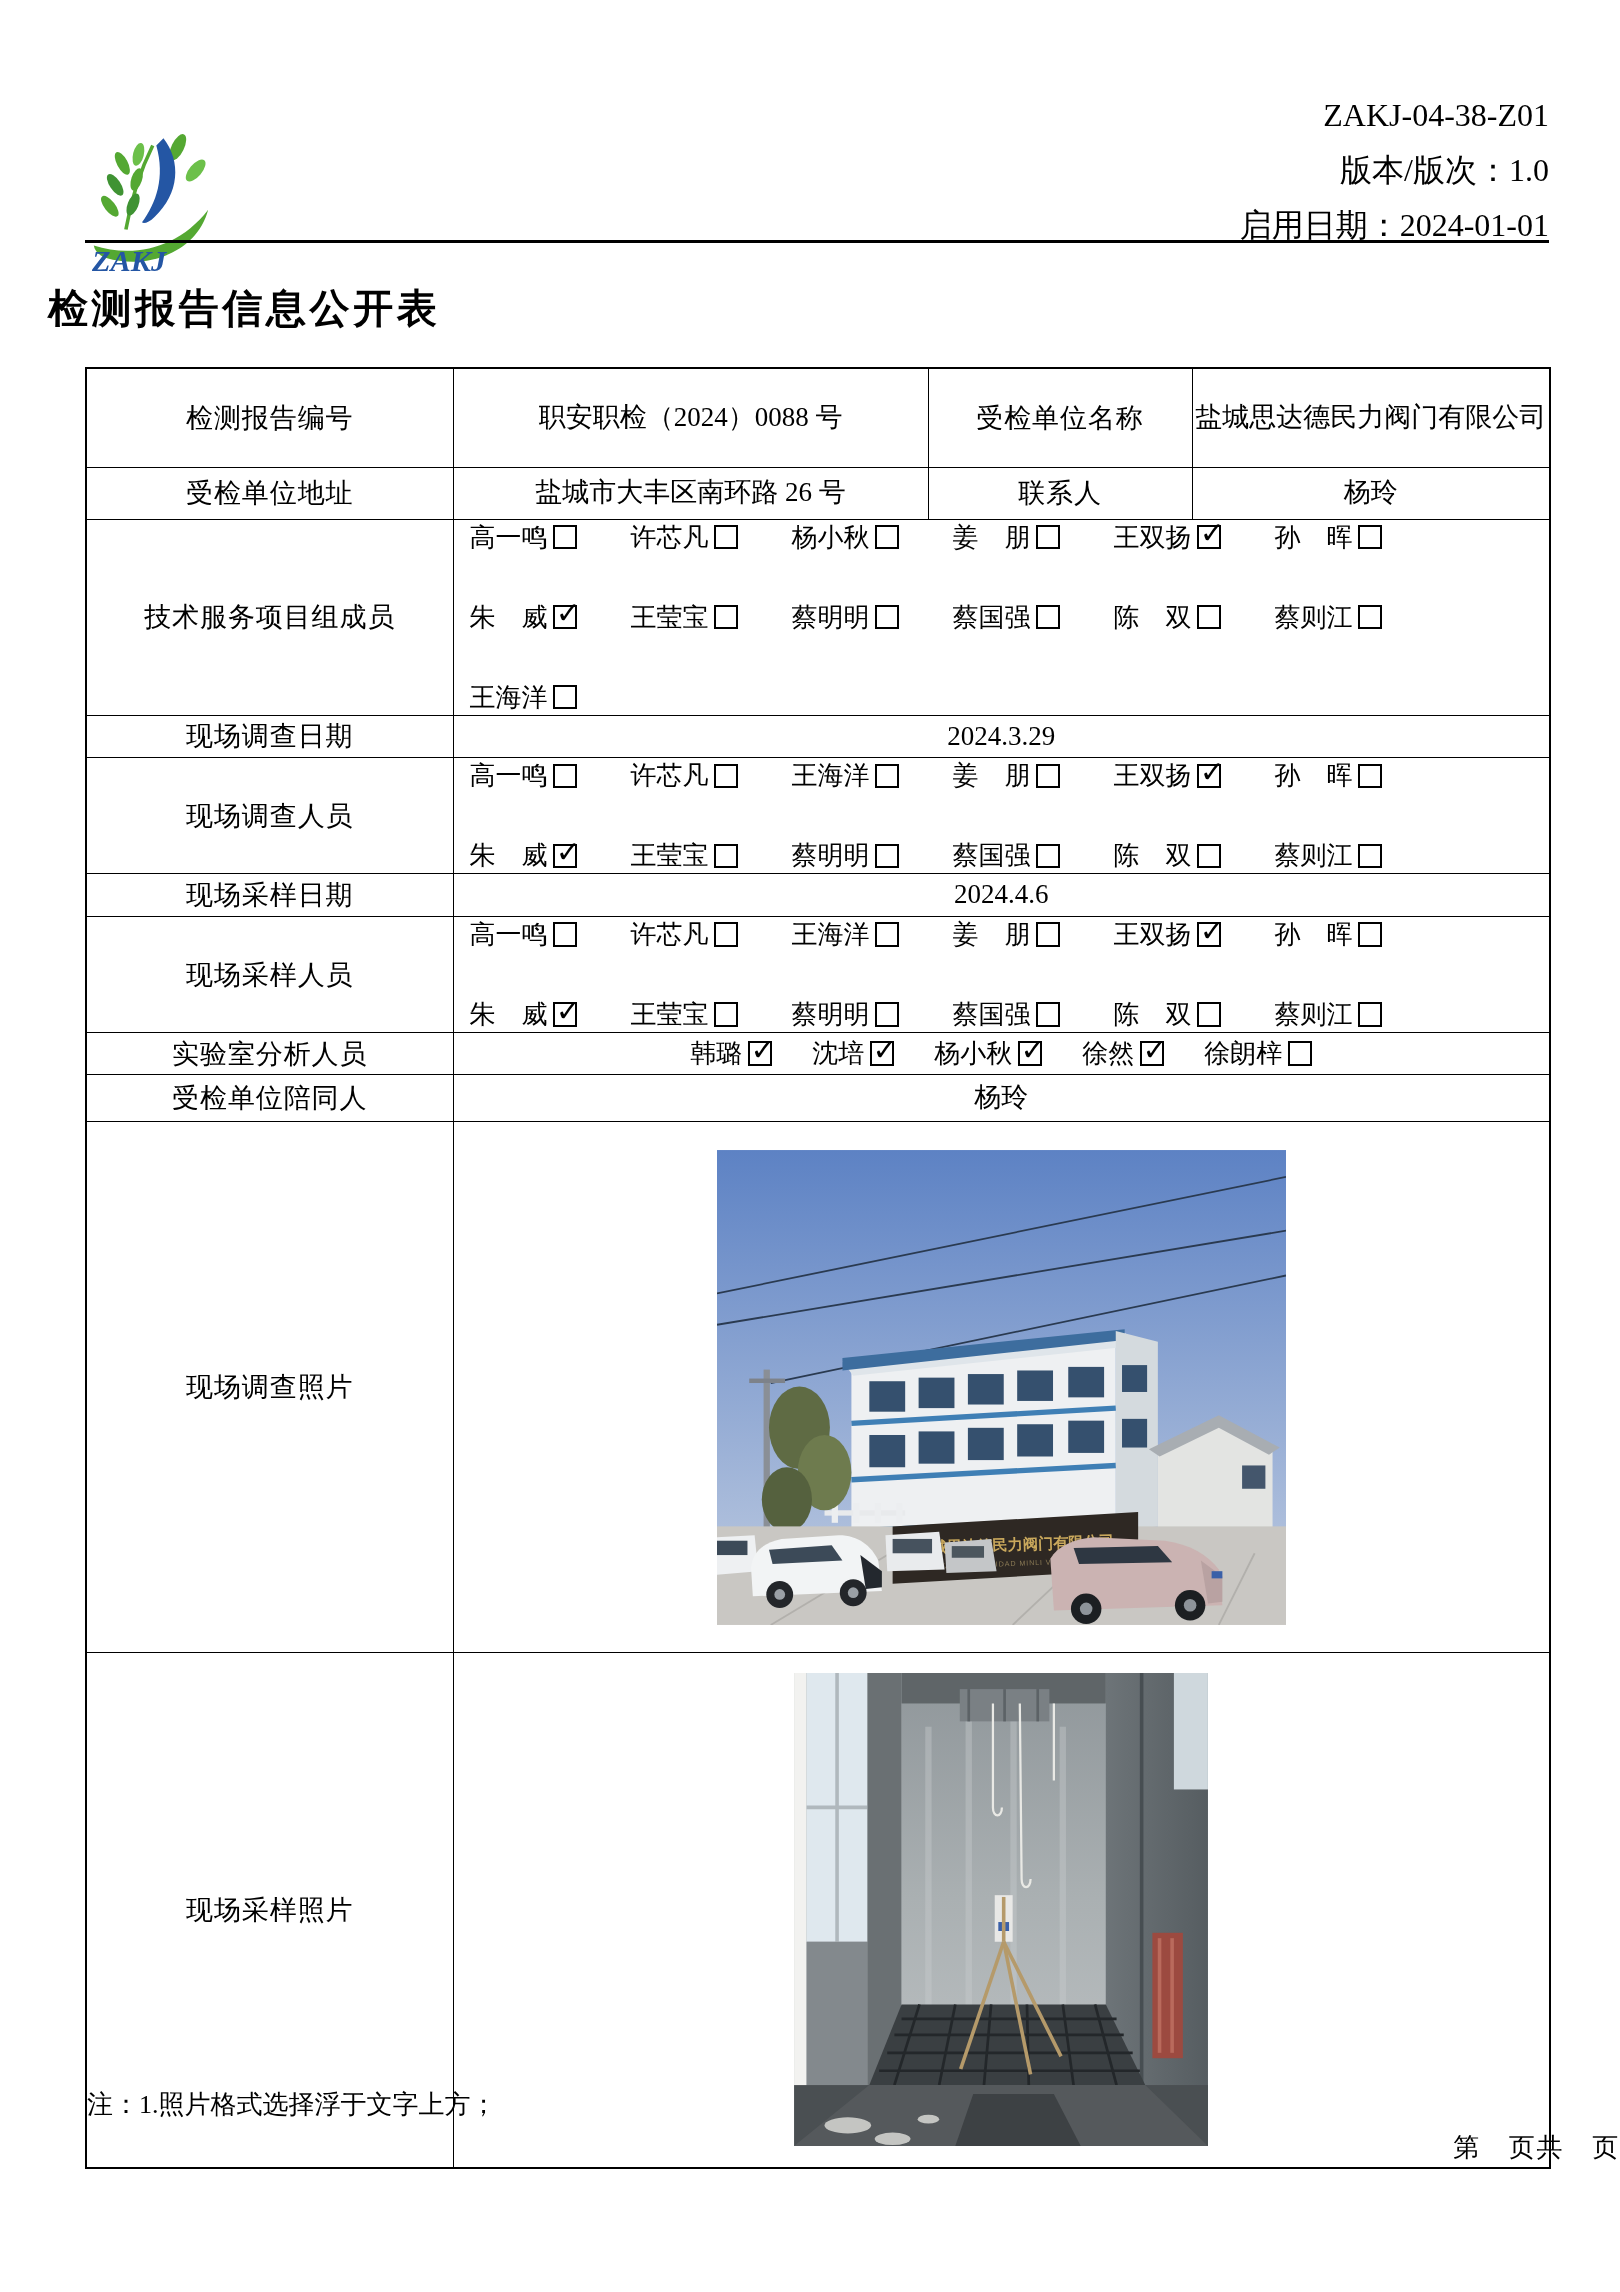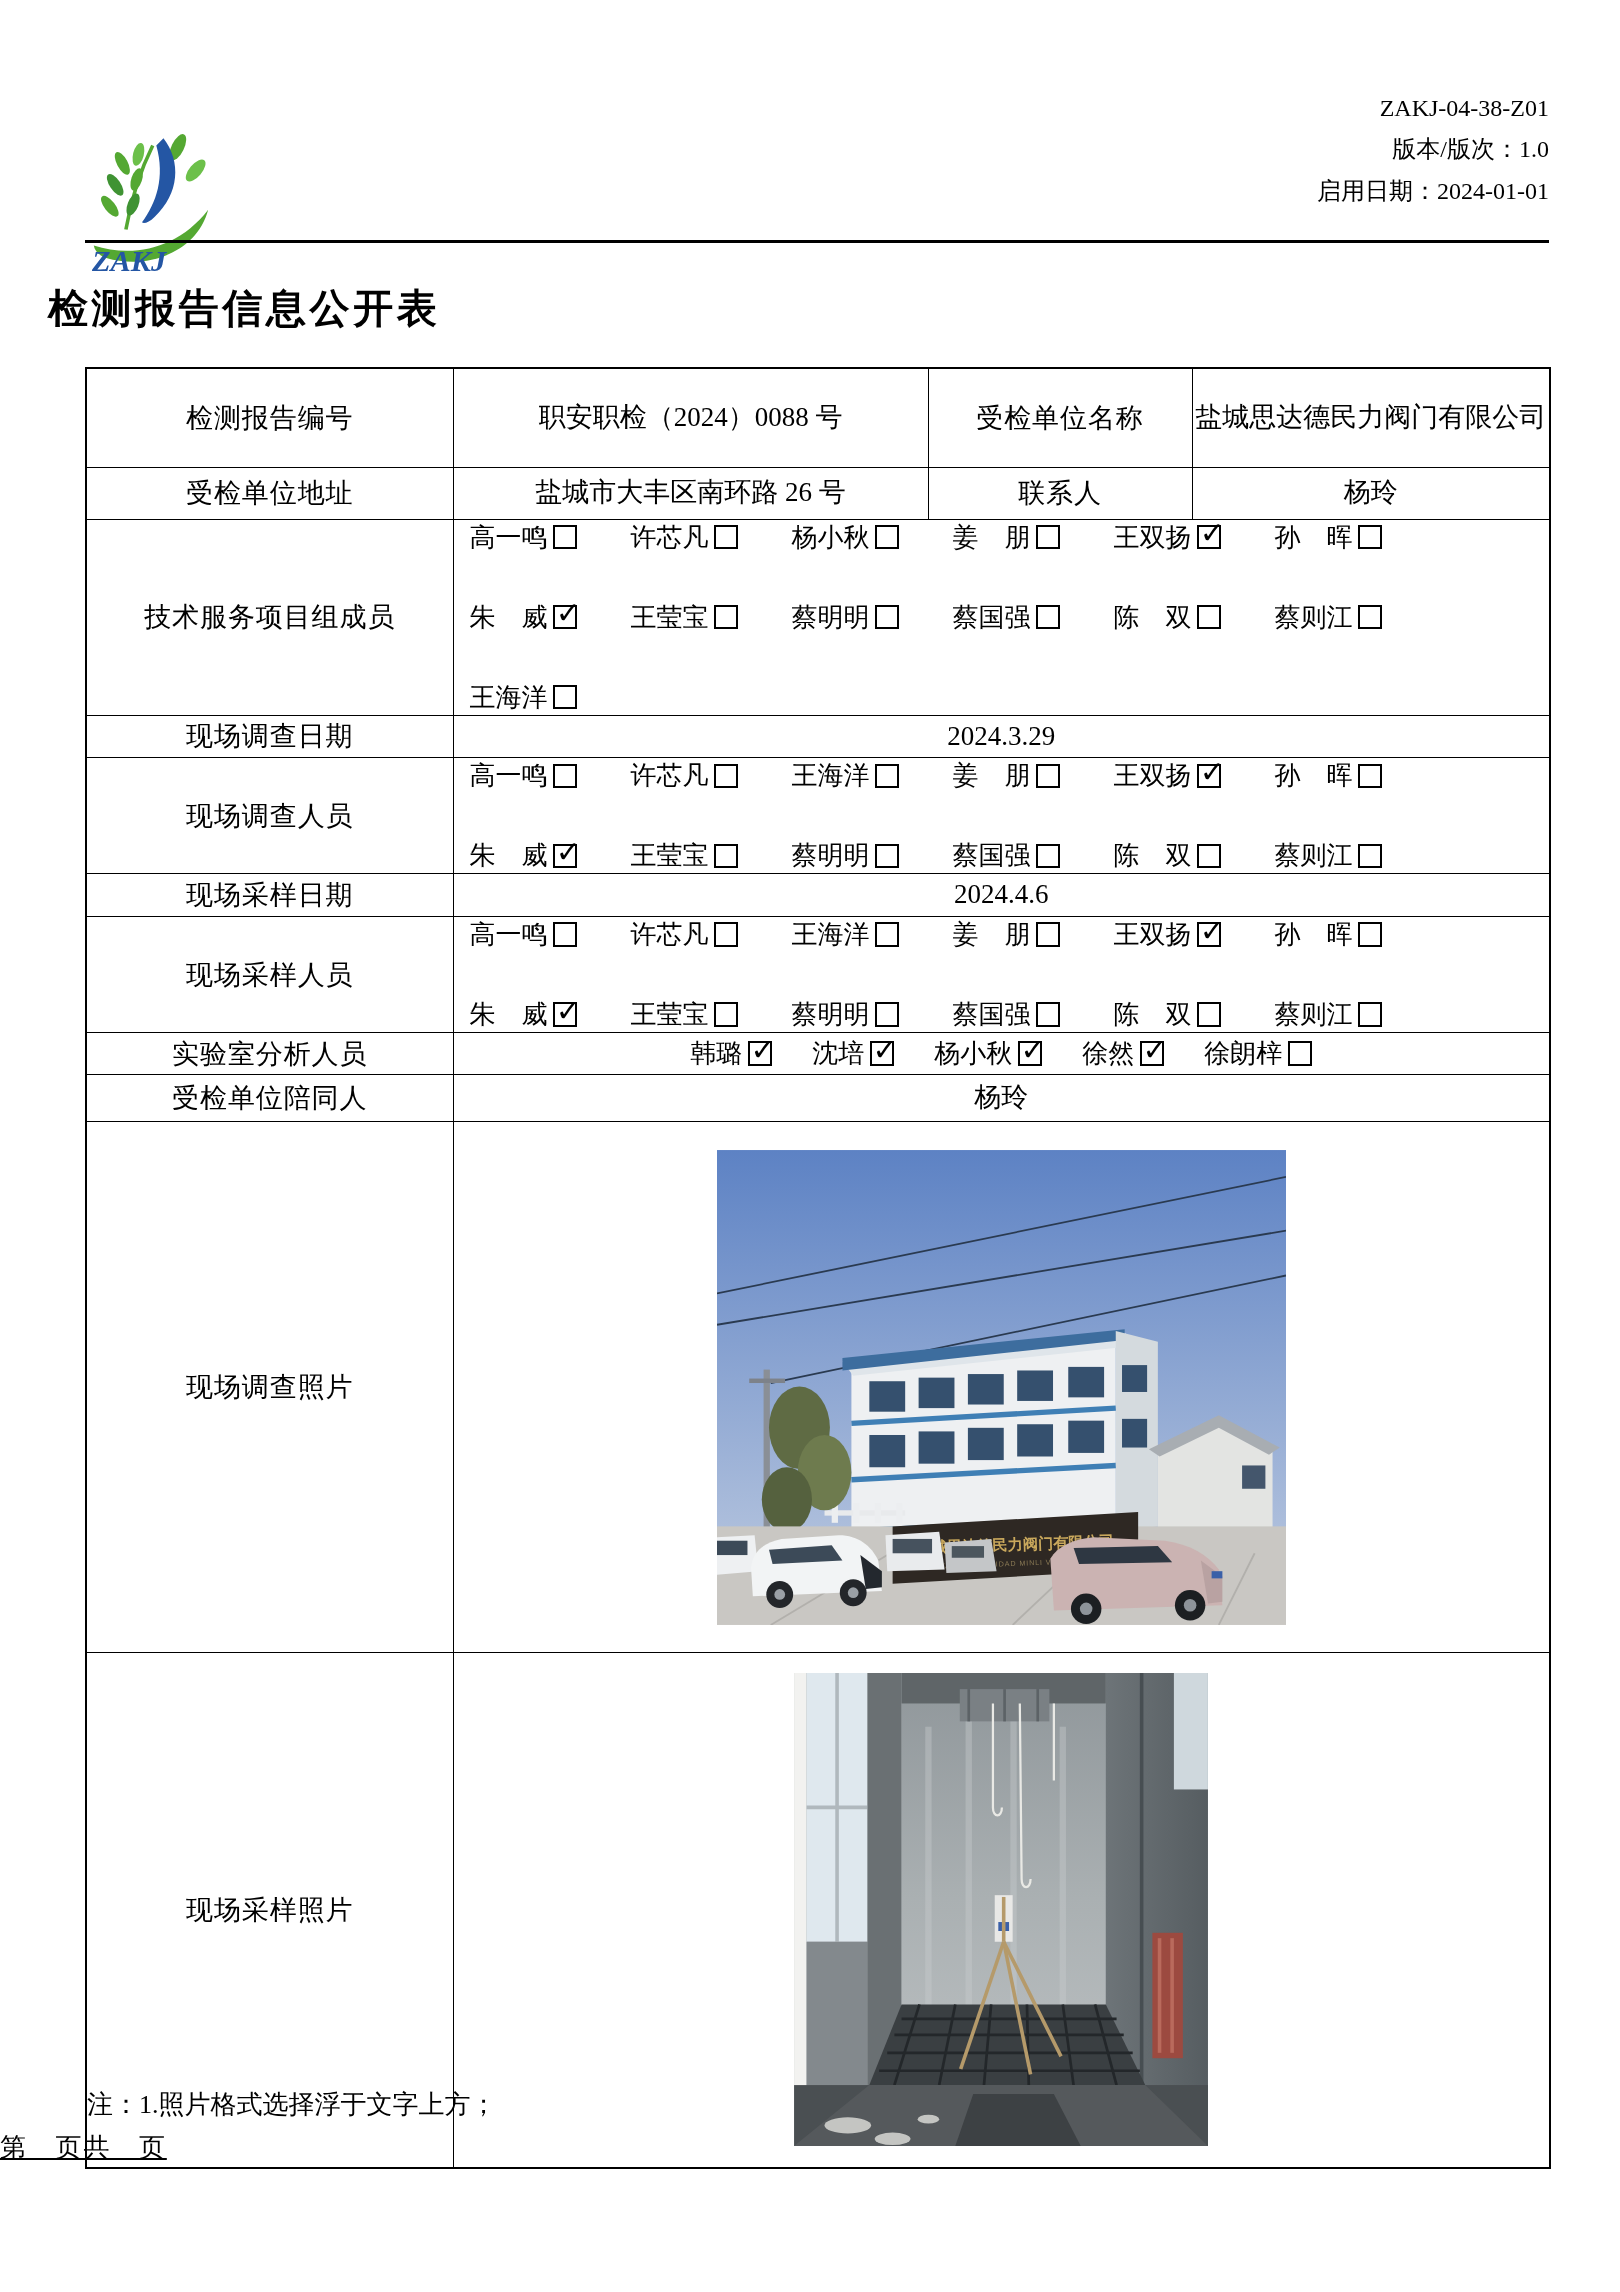--- a/index.html
+++ b/index.html
@@ -3,21 +3,21 @@
 <meta charset="utf-8">
 <style>
   html,body{margin:0;padding:0;background:#e8e8e8;}
   .page{
     position:relative;width:1620px;height:2293px;background:#ffffff;
     font-family:"Liberation Serif","DejaVu Serif",serif;color:#000;overflow:hidden;
   }
   
   .logo{position:absolute;left:63px;top:124px;width:175px;height:152px;}
   .company-name{position:absolute;left:244px;top:172px;font-size:35px;letter-spacing:2.7px;}
-  .doc-info{position:absolute;right:71px;top:88px;text-align:right;font-size:24px;line-height:1.72;}
+  .doc-info{position:absolute;right:71px;top:88px;text-align:right;font-size:32px;line-height:1.72;}
   .header-rule{position:absolute;left:85px;right:71px;top:240px;height:2.7px;background:#000;}
   
   .doc-title{position:absolute;left:0;top:281px;width:100%;
     font-size:40px;font-weight:bold;letter-spacing:3.6px;padding-left:48px;}
   
   table.main{position:absolute;left:85px;top:367px;width:1464px;
     border-collapse:collapse;table-layout:fixed;border:2.7px solid #000;}
   table.main td{border:1.8px solid #000;padding:0;font-size:27px;
     text-align:center;vertical-align:middle;overflow:hidden;}
   td.lbl{font-weight:normal;letter-spacing:0.9px;margin-left:40px;}
@@ -29,22 +29,22 @@
   .members-center{display:flex;justify-content:center;align-items:center;font-size:26px;}
   .members-center .member{display:inline-flex;align-items:center;margin:0 20px;flex:0 0 auto;}
   .mname{white-space:pre;}
   .cb{position:relative;display:inline-block;width:20.6px;height:20.6px;
     border:2.7px solid #000;margin-left:5.4px;flex:0 0 auto;}
   .cb.on::after{content:"✓";position:absolute;left:0.9px;top:-10.7px;
     font-size:29.6px;font-weight:bold;font-family:"DejaVu Sans",sans-serif;}
   .photo-wrap{display:flex;justify-content:center;align-items:center;height:100%;}
   
   .note{position:absolute;left:87px;top:2040px;font-size:26px;margin-top:47px;}
-  .footer{position:absolute;left:0;top:2130px;width:100%;text-align:left;
-    font-size:26px;letter-spacing:1.8px;text-decoration:underline;}
+  .footer{position:absolute;left:0;top:2130px;width:100%;text-align:right;
+    font-size:26px;letter-spacing:1.8px;}
 </style>
 </head>
 <body>
 
 <div class="page">
 
   <svg class="logo" viewBox="0 0 195 170">
     <g>
       <path d="M70,118 C76,84 86,52 100,24" stroke="#54a832" stroke-width="4" fill="none"></path>
       <ellipse cx="66" cy="44" rx="6" ry="14" fill="#54a832" transform="rotate(-28 66 44)"></ellipse>

